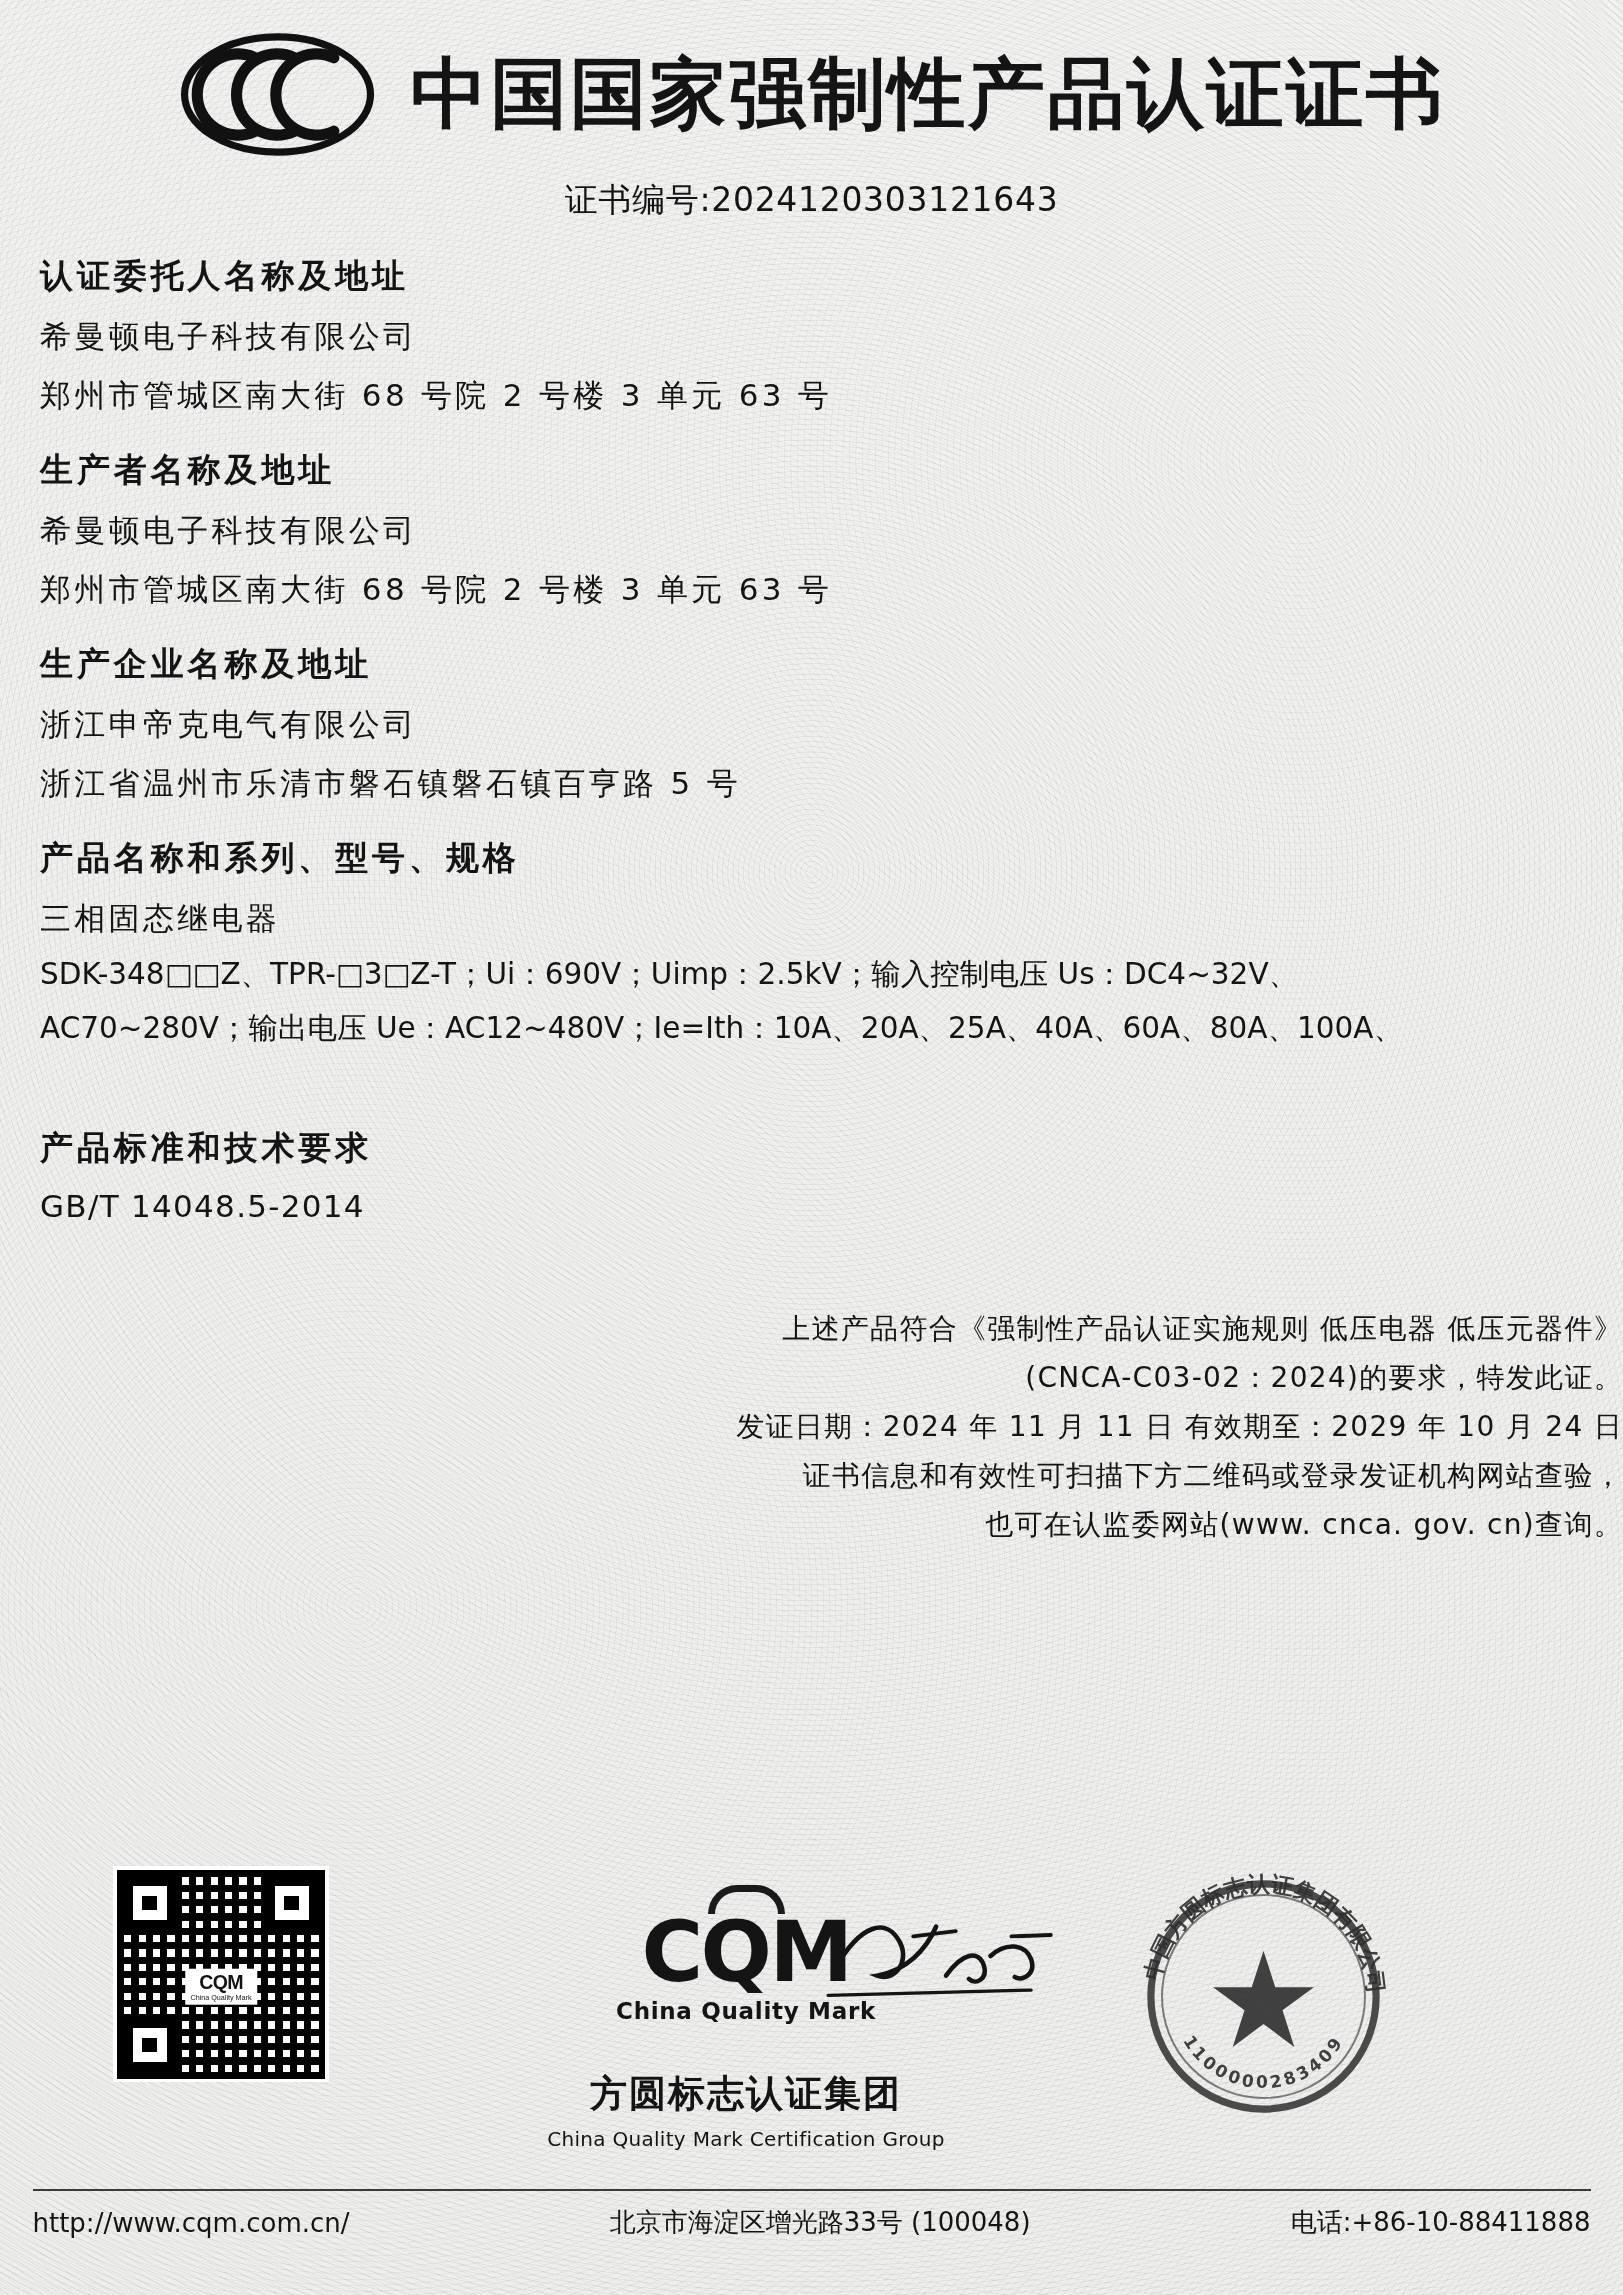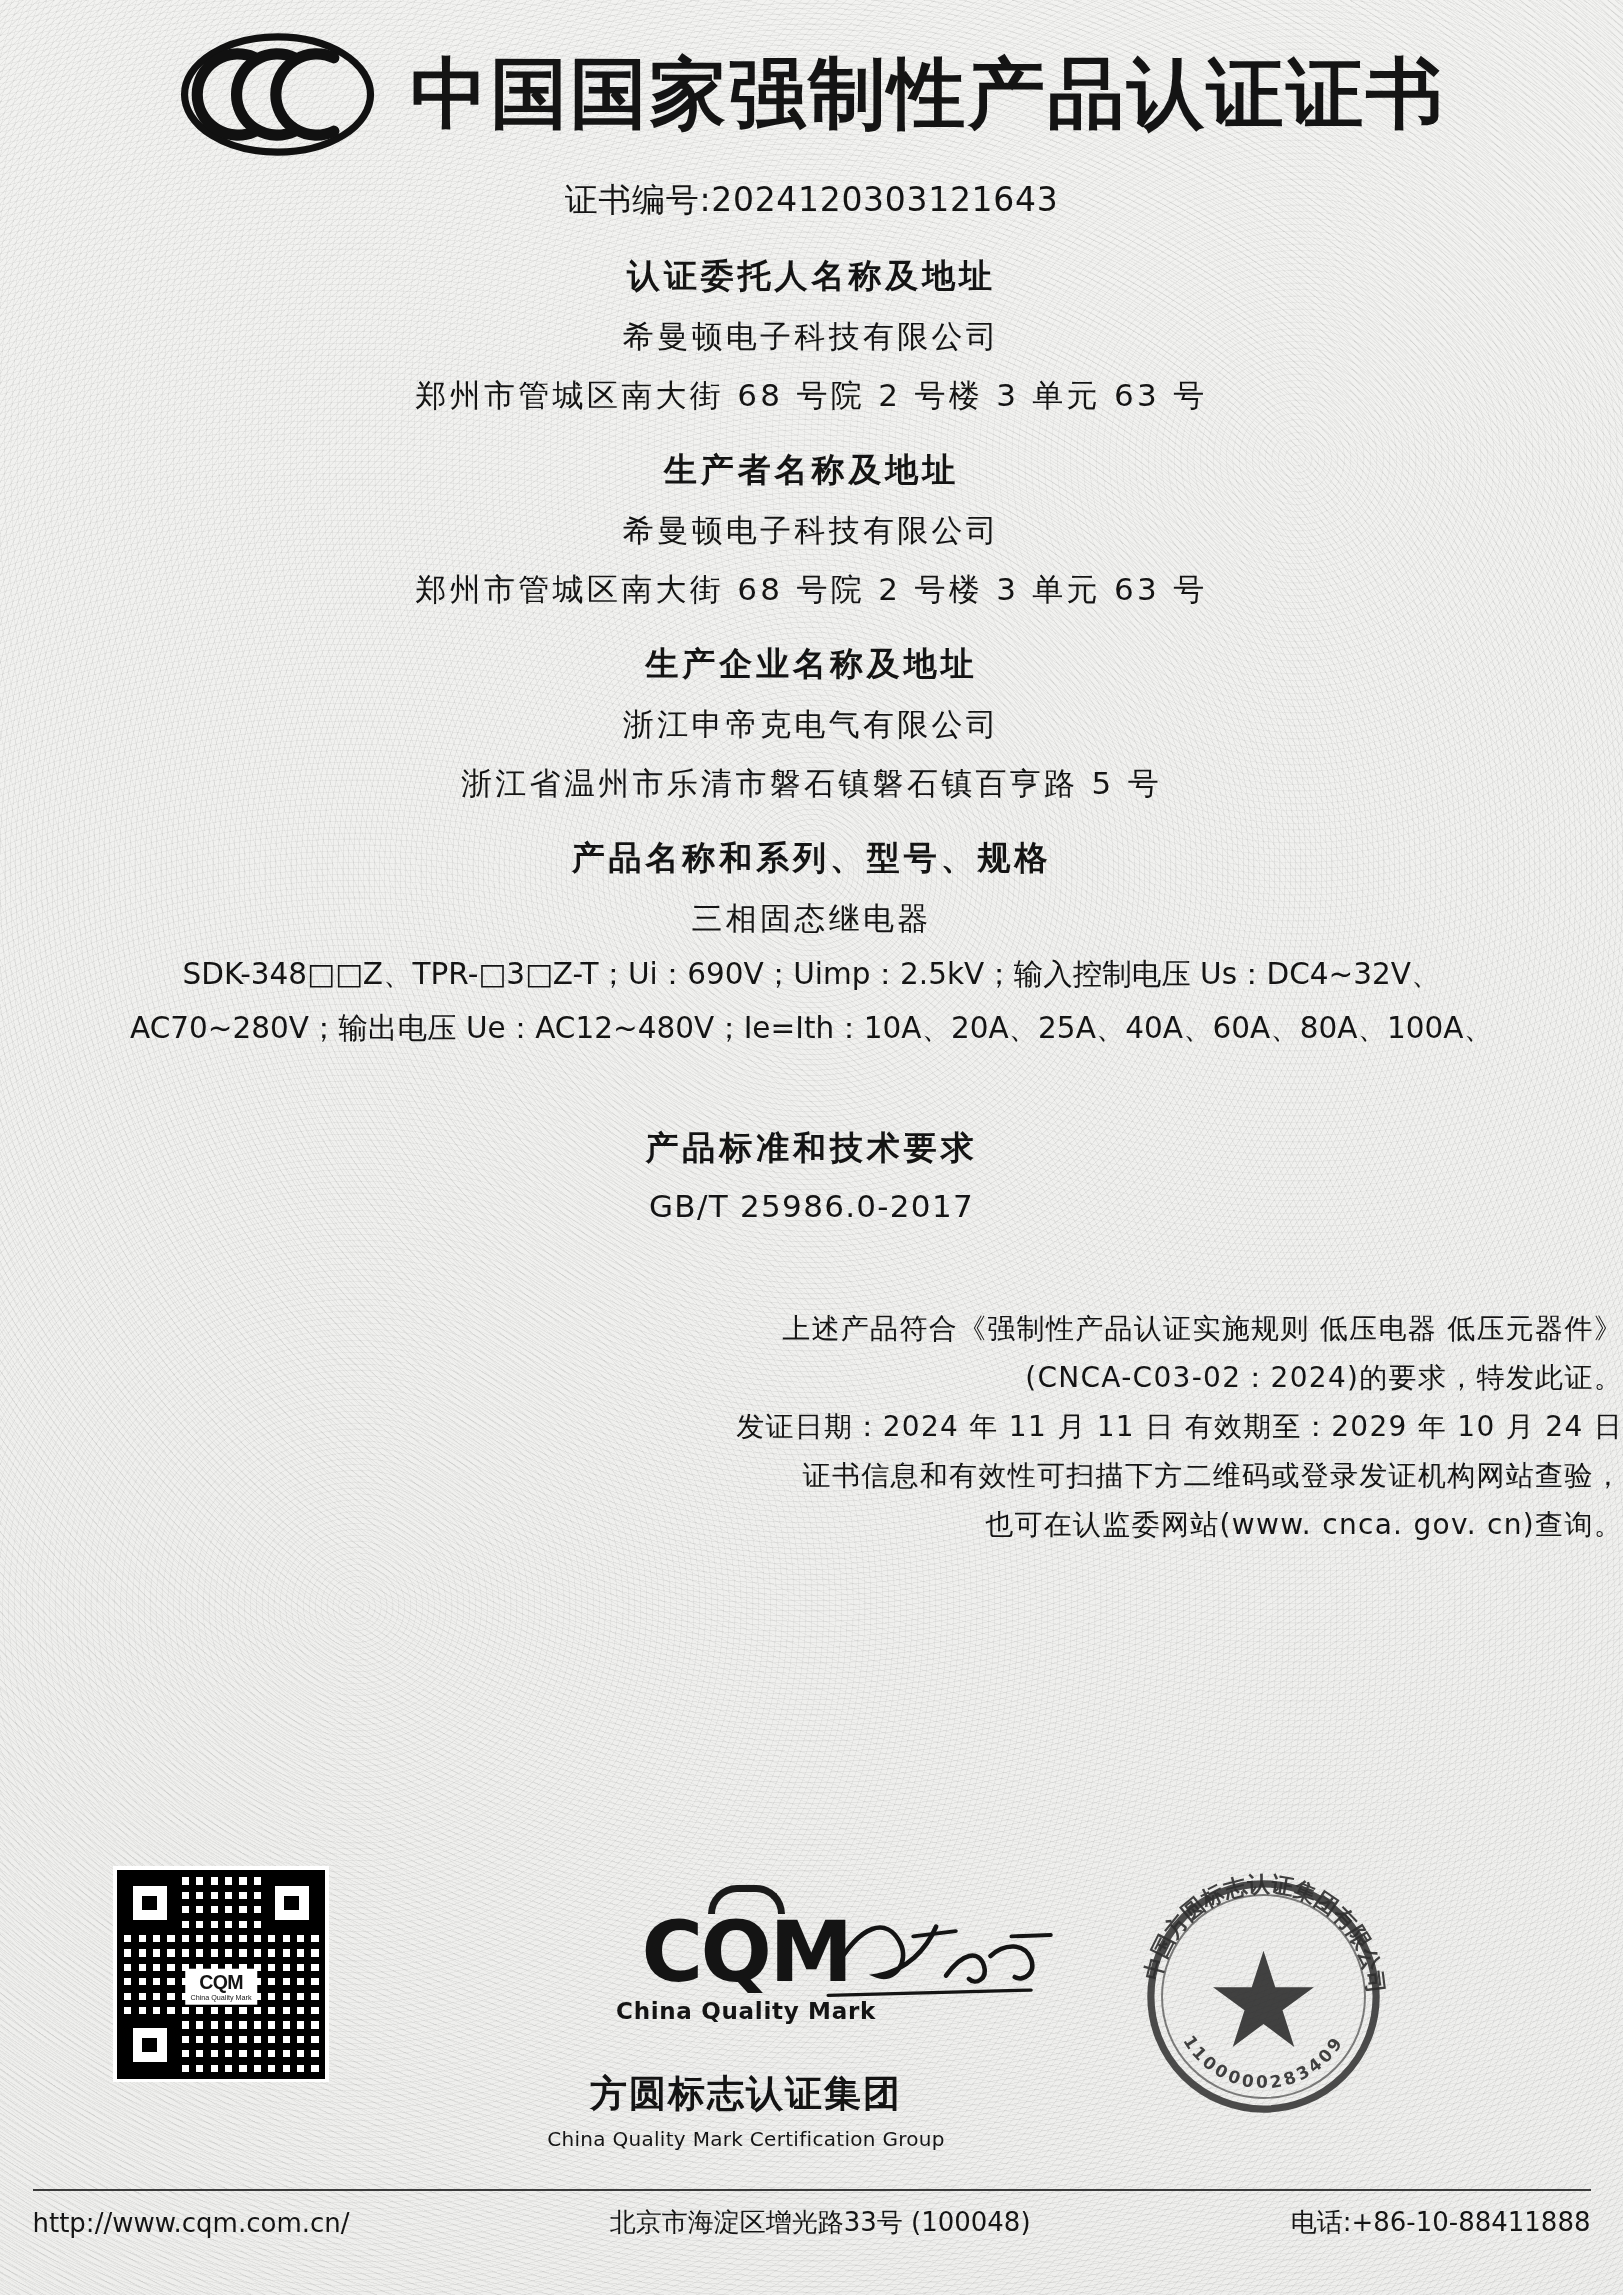--- a/index.html
+++ b/index.html
@@ -54,22 +54,23 @@
   .cert-no {
     text-align: center;
     font-size: 33px;
     margin-top: 18.3px;
     letter-spacing: 0.7px;
     font-family: "DejaVu Sans", "Liberation Sans", sans-serif;
   }
 
   
   .section {
-    text-align: center;
+    text-align: left;
     margin-top: 31px;
+    margin-left: 40px;
   }
   .sec-title {
     font-size: 33px;
     font-weight: bold;
     letter-spacing: 3.9px;
     font-family: "DejaVu Sans", "Liberation Sans", sans-serif;
   }
   .sec-line {
     font-size: 31px;
     margin-top: 17px;
@@ -295,21 +296,21 @@
 
     <div class="section">
       <div class="sec-title">产品名称和系列、型号、规格</div>
       <div class="product-name">三相固态继电器</div>
       <div class="spec-line">SDK-348□□Z、TPR-□3□Z-T；Ui：690V；Uimp：2.5kV；输入控制电压 Us：DC4~32V、</div>
       <div class="spec-line">AC70~280V；输出电压 Ue：AC12~480V；Ie=Ith：10A、20A、25A、40A、60A、80A、100A、</div>
     </div>
 
     <div class="section std-block">
       <div class="sec-title">产品标准和技术要求</div>
-      <div class="std-value">GB/T 25986.0-2017</div>
+      <div class="std-value">GB/T 14048.5-2014</div>
     </div>
 
     <div class="statement">
       <div>上述产品符合《强制性产品认证实施规则  低压电器  低压元器件》</div>
       <div>(CNCA-C03-02：2024)的要求，特发此证。</div>
       <div>发证日期：2024 年 11 月 11 日  有效期至：2029 年 10 月 24 日</div>
       <div>证书信息和有效性可扫描下方二维码或登录发证机构网站查验，</div>
       <div>也可在认监委网站(www. cnca. gov. cn)查询。</div>
     </div>
 

